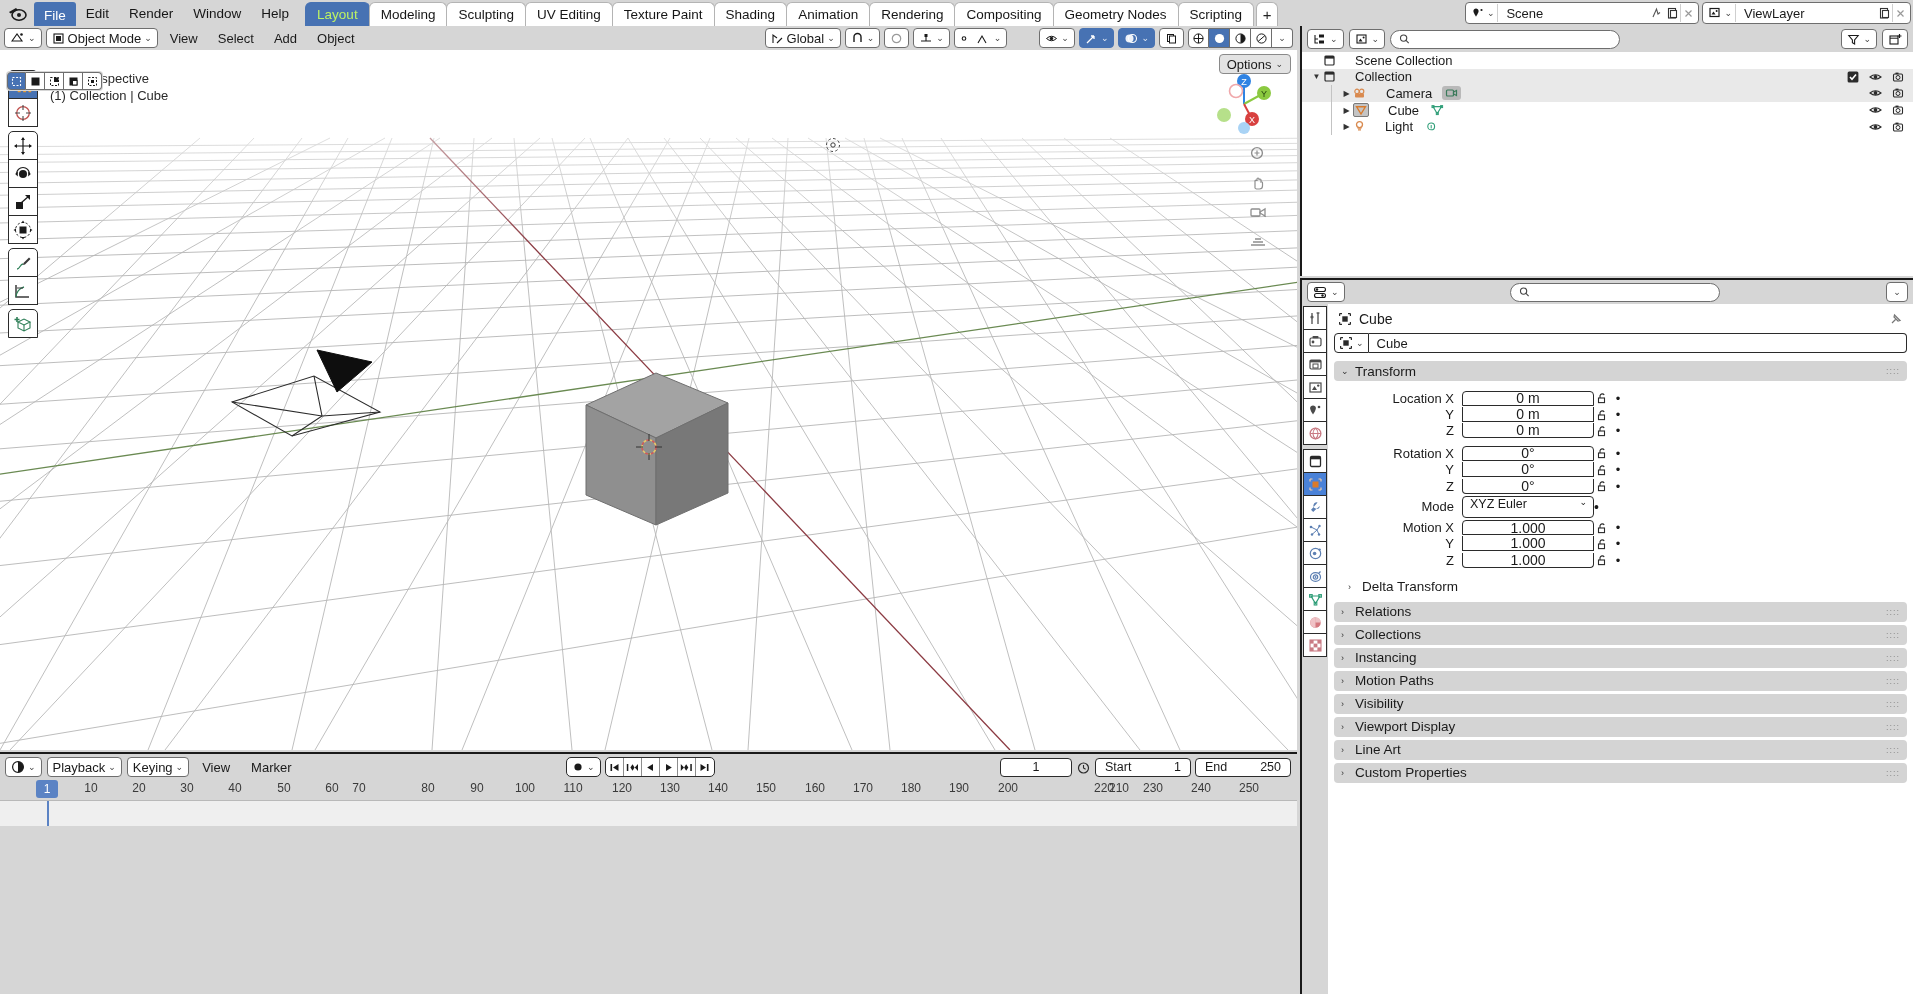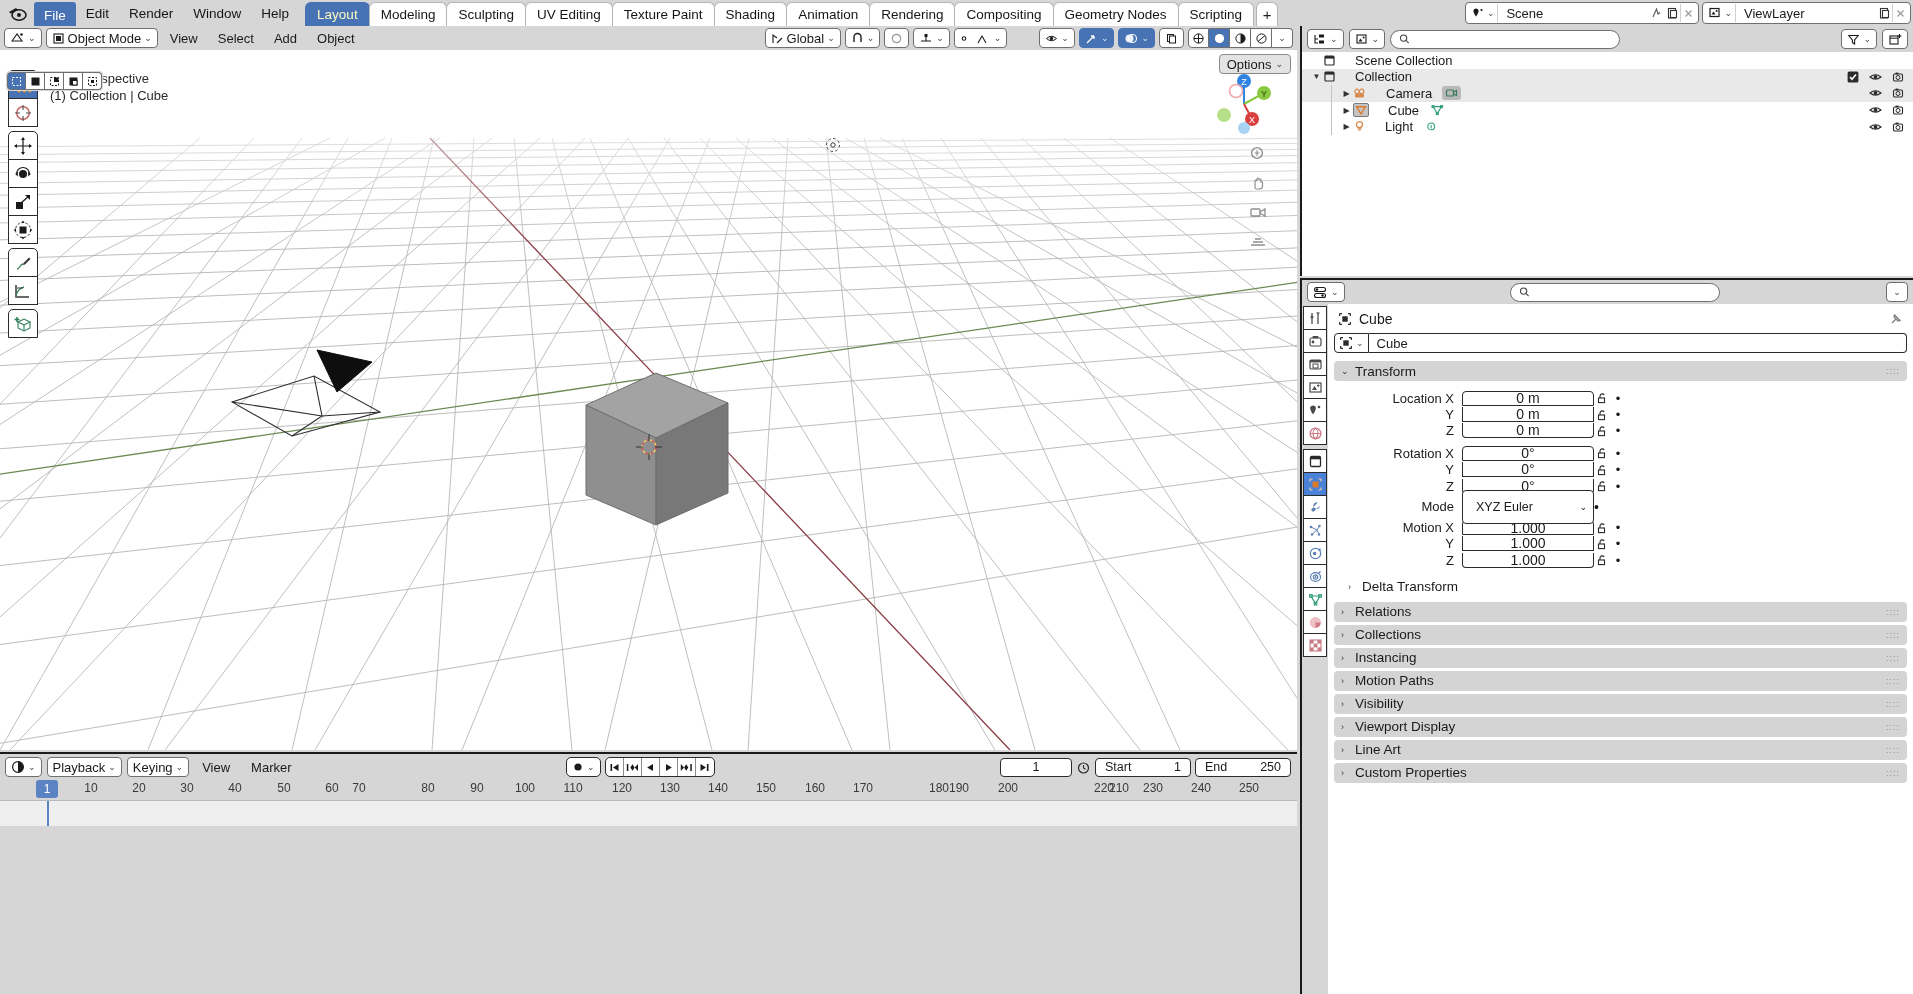--- a/index.html
+++ b/index.html
@@ -30,21 +30,21 @@
   }
   .menu-item.active { background: #4772b3; color: #fff; border-radius: 3px; margin: 2px 0; }
   .wkspace-tabs { display: flex; align-items: flex-end; margin-left: 6px; }
   .wk-tab {
     height: 24px; padding: 0 11px; display: flex; align-items: center;
     font-size: 13.5px; background: #ffffff; color: #161616;
     border-top-left-radius: 6px; border-top-right-radius: 6px;
     border: 1px solid #b4b4b4; border-bottom: none; margin-right: -1px;
     white-space: nowrap;
   }
-  .wk-tab.active { background: #4772b3; color: #fef9c3; border-color: #4772b3; }
+  .wk-tab.active { background: #4772b3; color: #bef264; border-color: #4772b3; }
   .wk-add {
     height: 24px; width: 22px; display: flex; align-items: center; justify-content: center;
     font-size: 15px; color: #222; background: #ffffff;
     border-top-left-radius: 6px; border-top-right-radius: 6px;
     border: 1px solid #b4b4b4; border-bottom: none; margin-left: 3px;
   }
   .topbar-right {
     position: absolute; right: 2px; top: 1px; height: 24px;
     display: flex; align-items: center; gap: 3px;
   }
@@ -196,22 +196,22 @@
     display: flex; align-items: center; justify-content: center; font-size: 14px;
   }
   .grp-first .field-val { border-radius: 4px 4px 0 0; }
   .grp-mid .field-val { border-top: none; }
   .grp-last .field-val { border-top: none; border-radius: 0 0 4px 4px; }
   .field-row .lock { width: 17px; display: flex; align-items: center; justify-content: center; }
   .field-row .dot { width: 14px; text-align: center; font-size: 13px; }
   .sel-row { display: flex; align-items: center; height: 19px; margin: 3px 0; }
   .sel-row .flabel { width: 128px; text-align: right; padding-right: 8px; font-size: 13px; }
   .sel-box {
-    flex: 0 0 132px; height: 34px; background: #fff; border: 1px solid #2b2b2b; border-radius: 4px;
-    display: flex; align-items: center; padding: 0 13px; font-size: 12.5px; position: relative;
+    flex: 0 0 132px; height: 22px; background: #fff; border: 1px solid #2b2b2b; border-radius: 4px;
+    display: flex; align-items: flex-start; padding: 0 7px; font-size: 12.5px; position: relative;
   }
   .sel-box .cv { position: absolute; right: 6px; font-size: 9px; }
   .spacer6 { height: 6px; }
   .sub-row { display: flex; align-items: center; gap: 6px; height: 20px; padding-left: 14px; font-size: 13.5px; }
   .collapsed { margin-bottom: 3px; }
 
   
   .timeline {
     position: absolute; left: 0; top: 752px; width: 1297px; height: 242px;
     background: #d6d6d6; border-top: 2px solid #1a1a1a; overflow: hidden;
@@ -1324,21 +1324,21 @@
       <div class="tl-tick" style="left:428px;">80</div>
       <div class="tl-tick" style="left:477px;">90</div>
       <div class="tl-tick" style="left:525px;">100</div>
       <div class="tl-tick" style="left:573px;">110</div>
       <div class="tl-tick" style="left:622px;">120</div>
       <div class="tl-tick" style="left:670px;">130</div>
       <div class="tl-tick" style="left:718px;">140</div>
       <div class="tl-tick" style="left:766px;">150</div>
       <div class="tl-tick" style="left:815px;">160</div>
       <div class="tl-tick" style="left:863px;">170</div>
-      <div class="tl-tick" style="left:911px;margin-left:28px;">180</div>
+      <div class="tl-tick" style="left:911px;">180</div>
       <div class="tl-tick" style="left:959px;">190</div>
       <div class="tl-tick" style="left:1008px;">200</div>
       <div class="tl-tick" style="left:1119px;">210</div>
       <div class="tl-tick" style="left:1104px;">220</div>
       <div class="tl-tick" style="left:1153px;">230</div>
       <div class="tl-tick" style="left:1201px;">240</div>
       <div class="tl-tick" style="left:1249px;">250</div>
     </div>
 
     <div class="tl-body">

